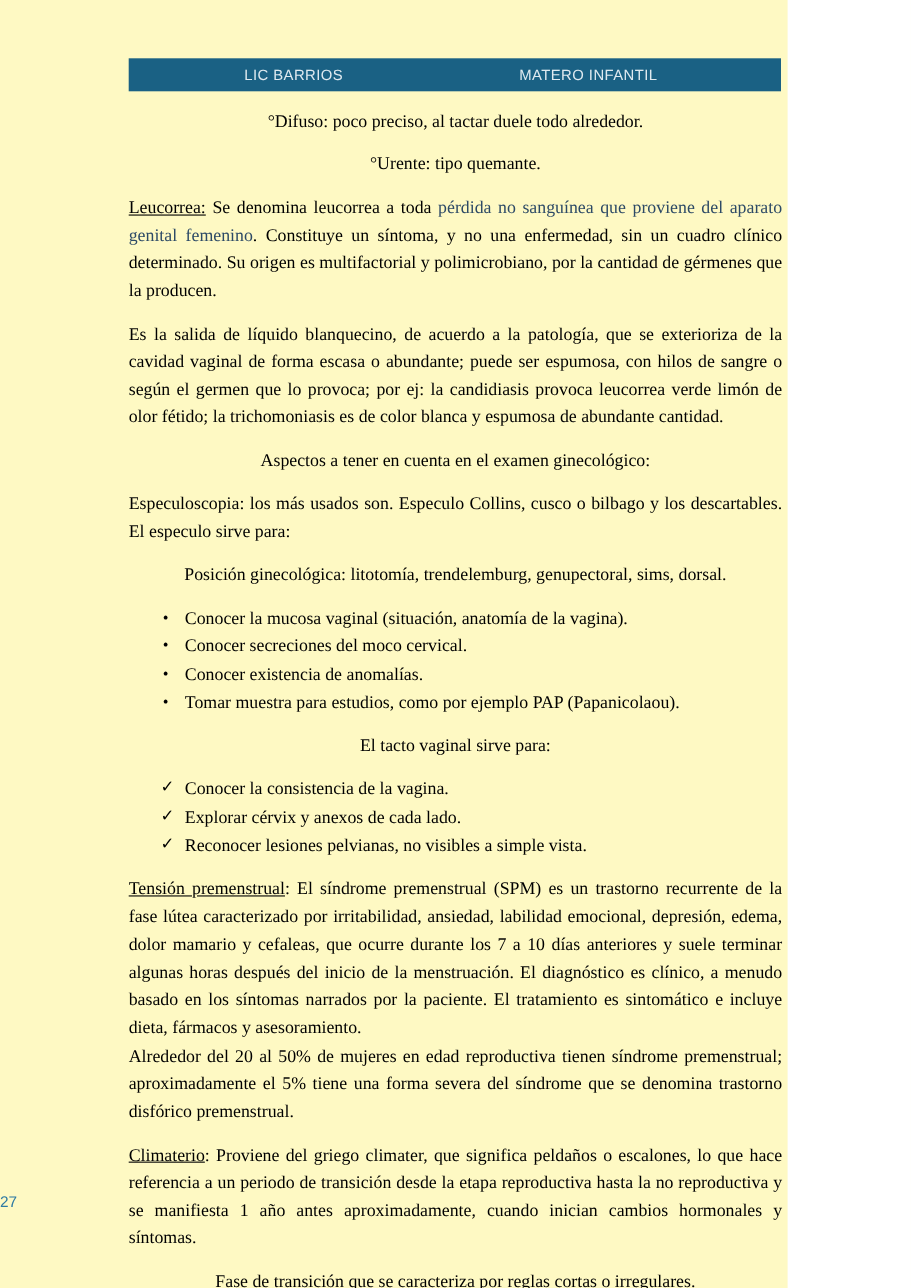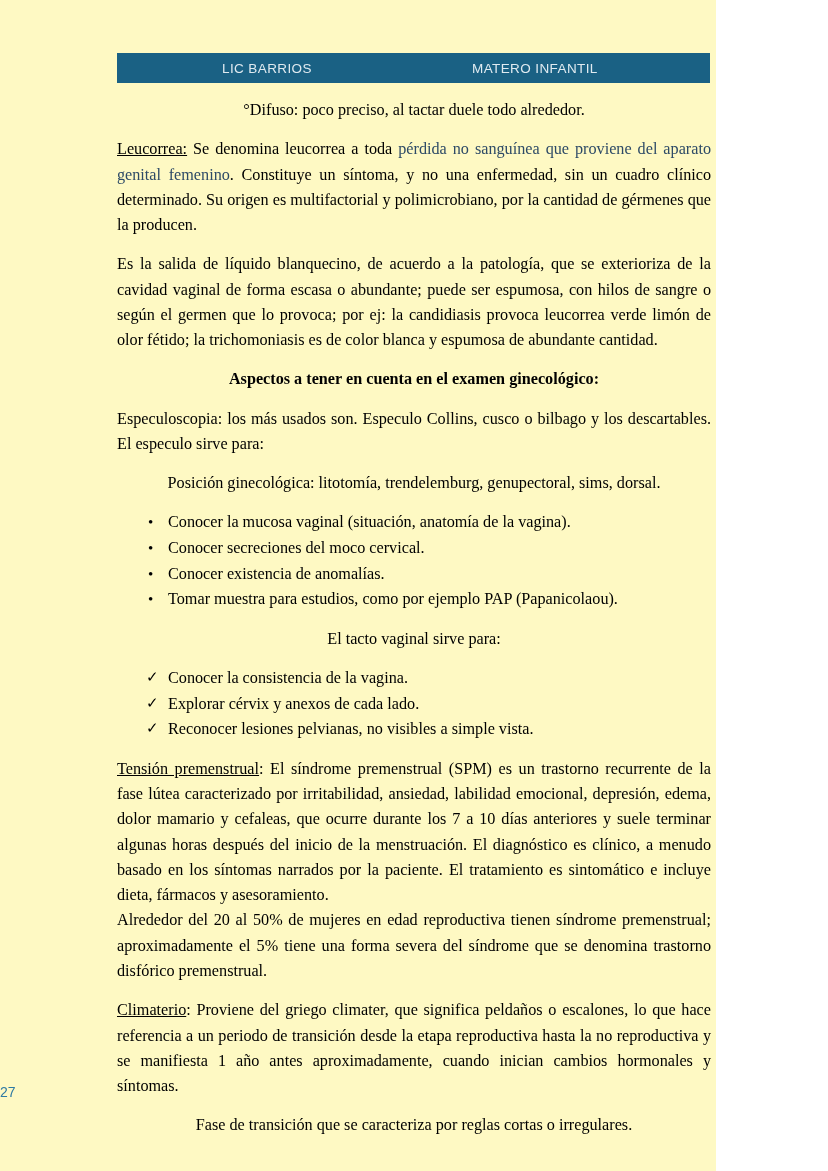--- a/index.html
+++ b/index.html
@@ -75,21 +75,21 @@
   }
 
   .lead-term {
     font-weight: normal;
     text-decoration: underline;
   }
   .accent-text {
     color: #2d4a66;
   }
   .bold {
-    font-weight: bold;
+    font-weight: normal;
   }
   .ital {
   }
 
   
   ul.doc-list {
     list-style: none;
     margin: 0 0 14px 0;
     padding: 0;
   }
@@ -135,20 +135,21 @@
 
   <div class="header-bar">
     <span class="header-left">LIC BARRIOS</span>
     <span class="header-right">MATERO INFANTIL</span>
   </div>
 
   <div class="content">
 
     <p class="para nojust">°Difuso: poco preciso, al tactar duele todo alrededor.</p>
 
+    <p class="para nojust">°Urente: tipo quemante.</p>
 
     <p class="para">
       <span class="lead-term">Leucorrea:</span><span> Se denomina leucorrea a toda </span><span class="accent-text">pérdida no sanguínea que proviene del aparato genital femenino</span><span>. Constituye un síntoma, y no una enfermedad, sin un cuadro clínico determinado. Su origen es multifactorial y polimicrobiano, por la cantidad de gérmenes que la producen.</span>
     </p>
 
     <p class="para">Es la salida de líquido blanquecino, de acuerdo a la patología, que se exterioriza de la cavidad vaginal de forma escasa o abundante; puede ser espumosa, con hilos de sangre o según el germen que lo provoca; por ej: la candidiasis provoca leucorrea verde limón de olor fétido; la trichomoniasis es de color blanca y espumosa de abundante cantidad.</p>
 
     <p class="para bold nojust">Aspectos a tener en cuenta en el examen ginecológico:</p>
 
     <p class="para">Especuloscopia: los más usados son. Especulo Collins, cusco o bilbago y los descartables. El especulo sirve para:</p>

